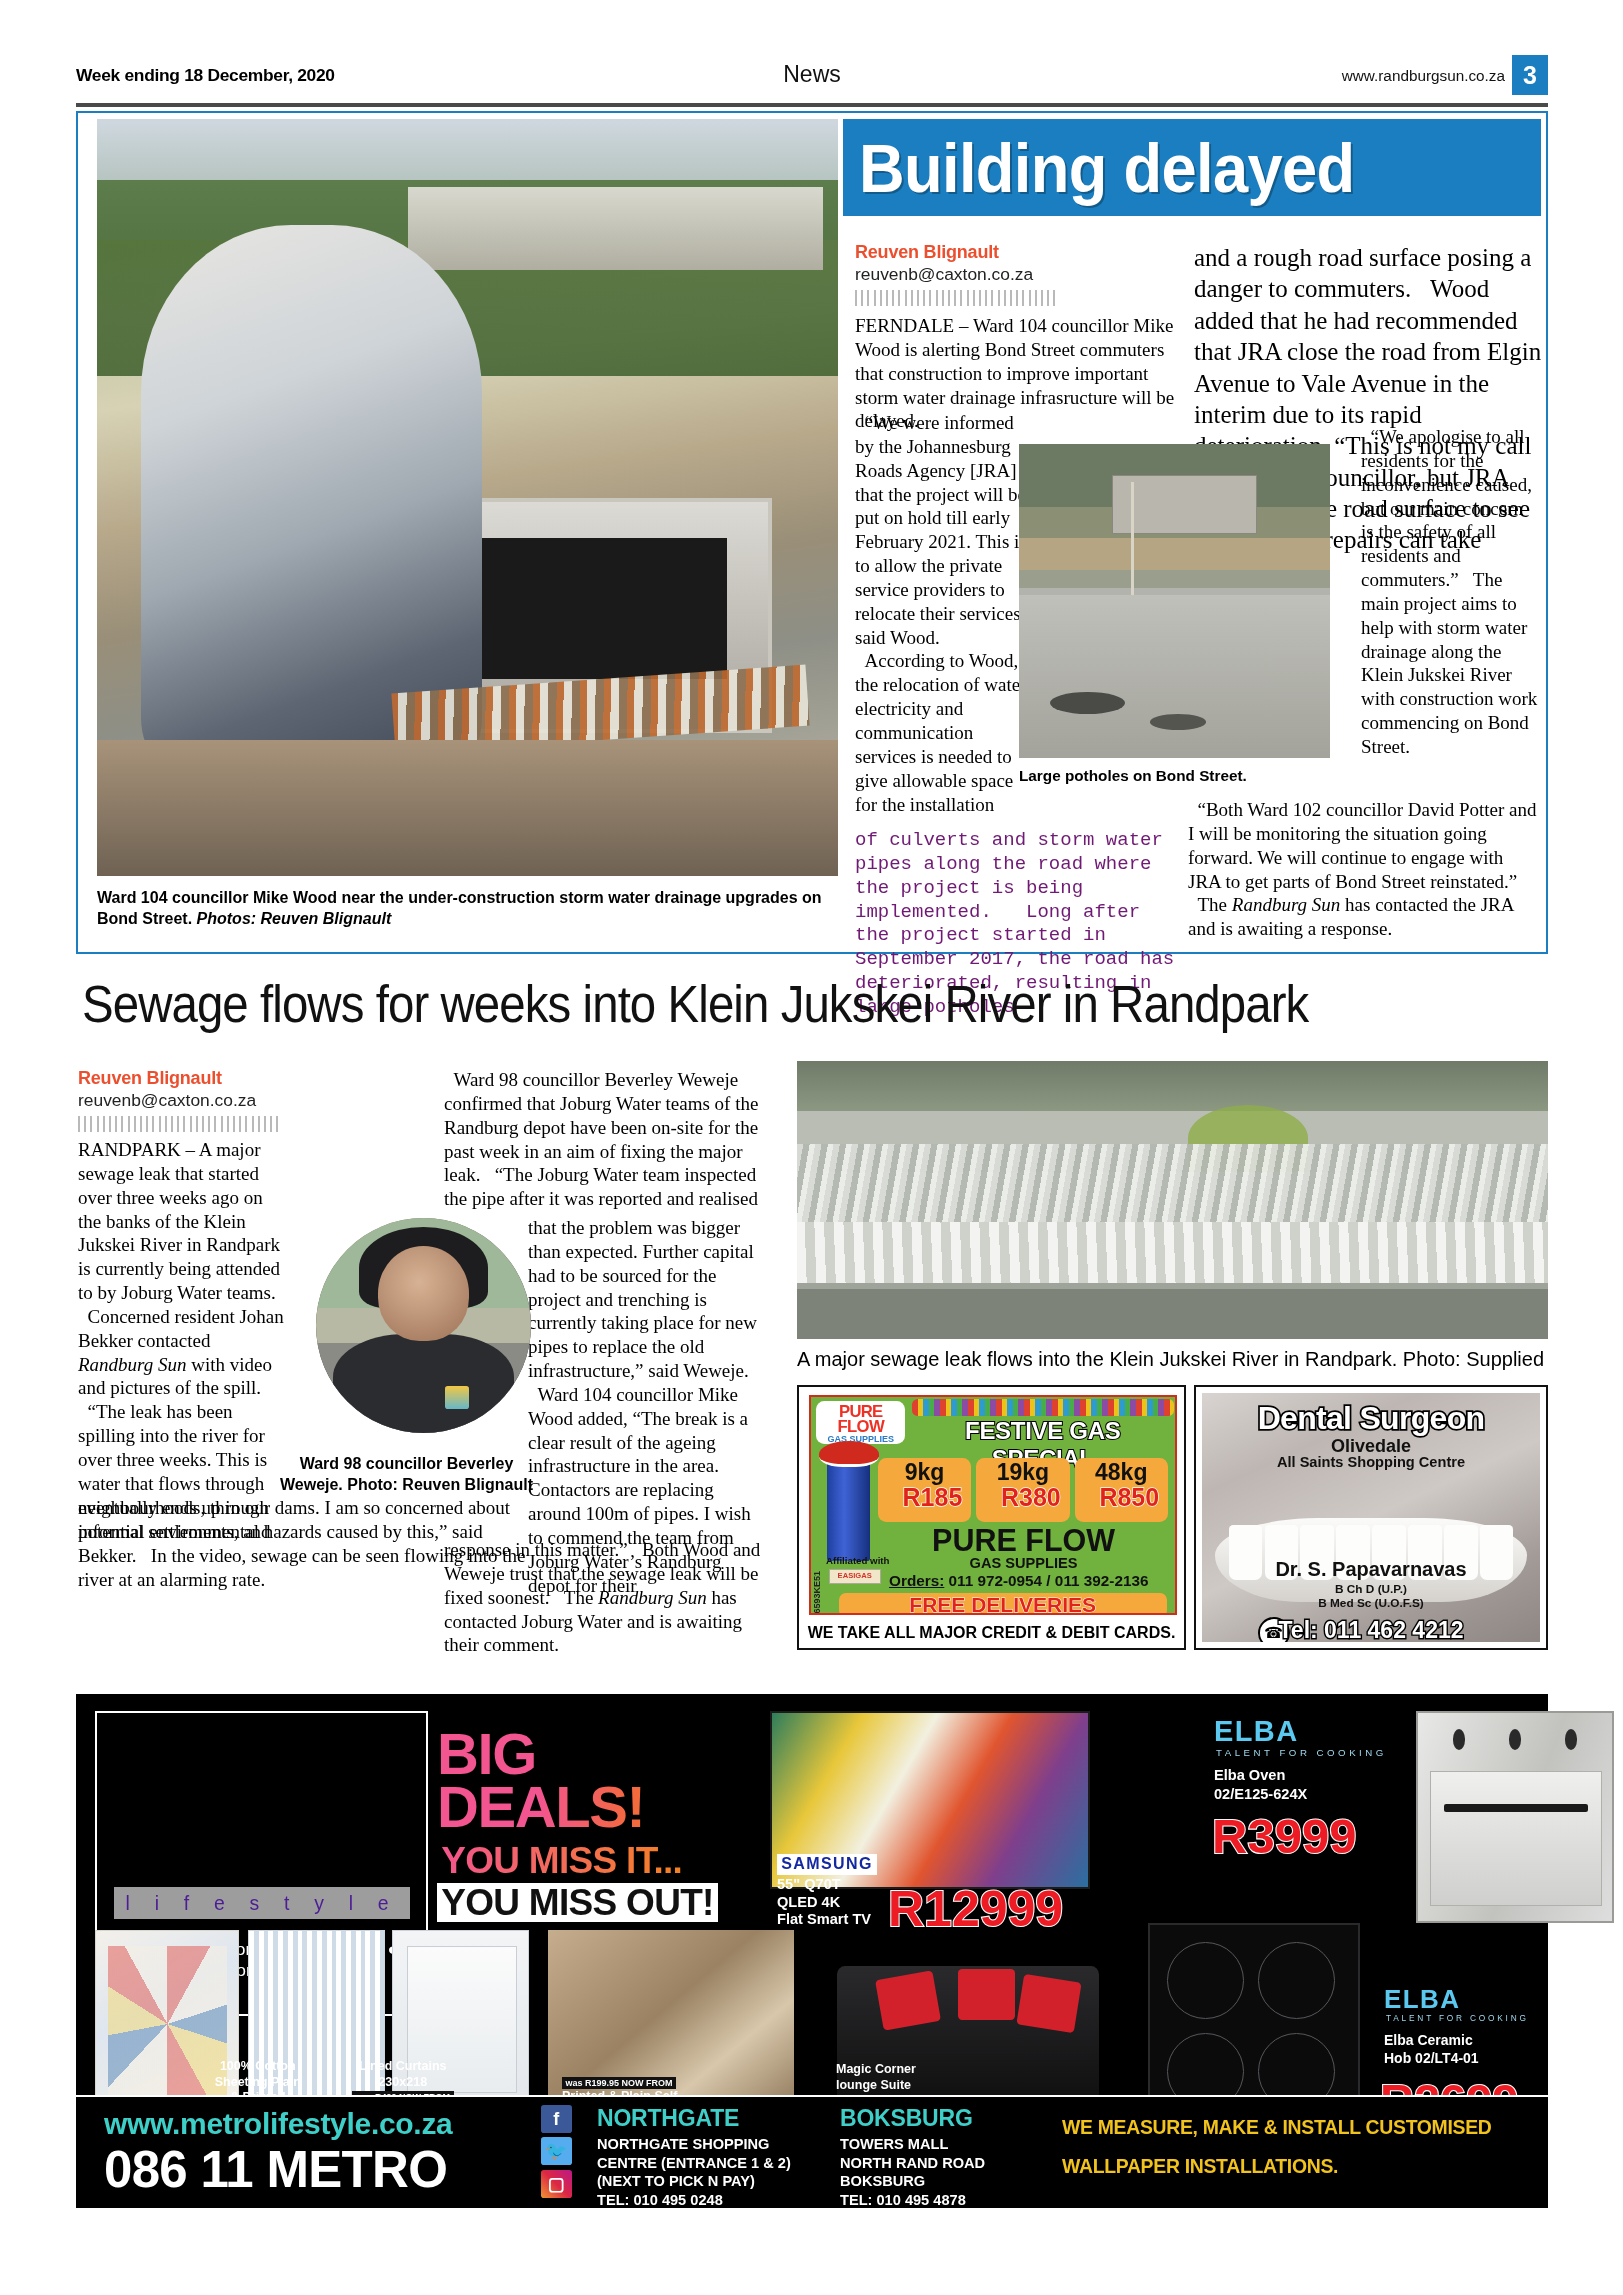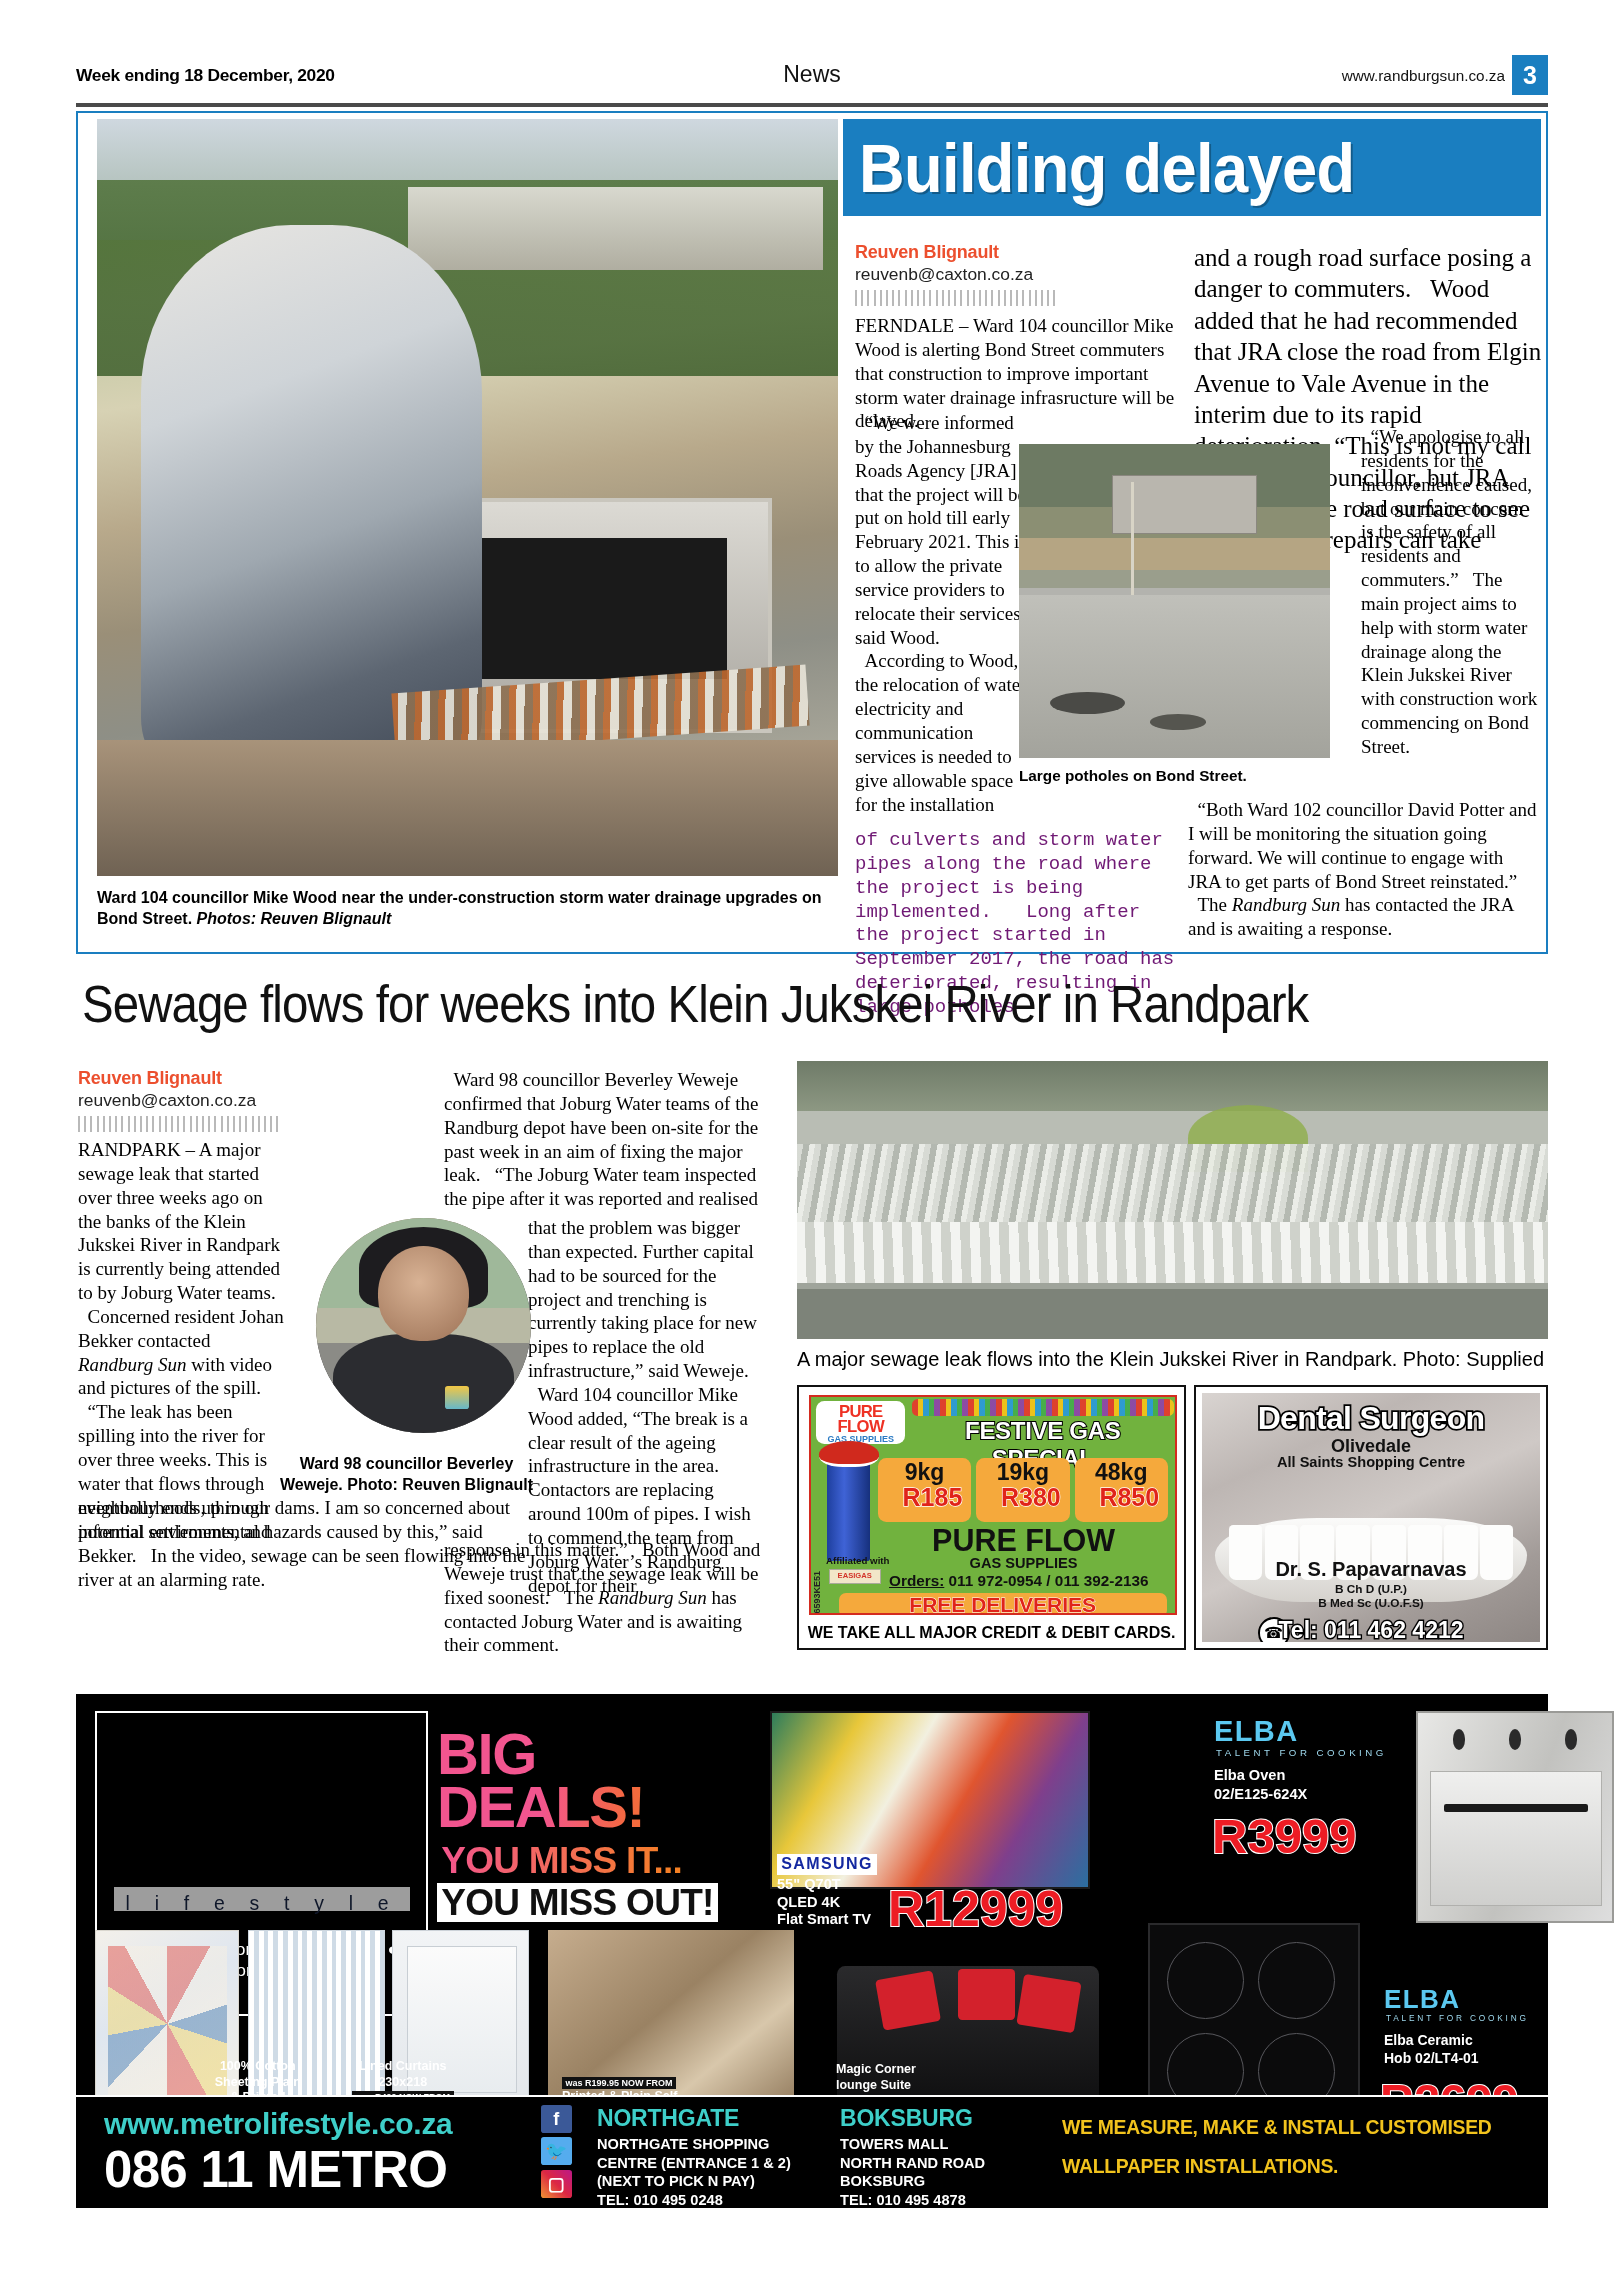--- a/index.html
+++ b/index.html
@@ -147,21 +147,21 @@
   .dent-tel{position:absolute;left:0;right:0;top:224px;text-align:center;font-weight:bold;font-size:23px;color:#fff;
     -webkit-text-stroke:2.8px #000;paint-order:stroke fill;}
   .dent-phone{position:absolute;left:56px;top:224px;width:28px;height:28px;border:2.8px solid #000;border-radius:50%;background:#fff;
     display:flex;align-items:center;justify-content:center;font-size:15.3px;}
 
   
   .ad-metro{position:absolute;left:76px;top:1694px;width:1472px;height:514px;background:#000;}
   .m-logobox{position:absolute;left:19.4px;top:16.7px;width:333px;height:305px;border:2.8px solid #fff;box-sizing:border-box;}
   .m-logo{position:absolute;left:0;right:0;top:42px;text-align:center;color:#fff;font-size:89px;font-weight:300;
     font-family:"DejaVu Sans",sans-serif;letter-spacing:-2.8px;line-height:1;}
-  .m-life{position:absolute;left:16.7px;right:16.7px;top:174px;height:24px;background:#9d9d9d;color:#0f172a;text-align:center;
+  .m-life{position:absolute;left:16.7px;right:16.7px;top:174px;height:32px;background:#9d9d9d;color:#4c1d95;text-align:center;
     font-size:19.4px;letter-spacing:9.7px;line-height:32px;}
   .m-cities{position:absolute;left:0;right:0;top:226px;text-align:center;color:#fff;font-size:17.4px;}
   .m-bigdeals{position:absolute;left:361px;top:33px;width:319px;}
   .m-bd1{font-weight:bold;font-size:58px;line-height:.92;letter-spacing:-1.4px;
     background:linear-gradient(90deg,#f2558f 0%,#f2558f 32%,#f4693f 60%,#f58220 100%);-webkit-background-clip:text;background-clip:text;color:transparent;}
   .m-bd2{font-weight:bold;font-size:37px;line-height:1;letter-spacing:-0.7px;margin-top:7px;
     background:linear-gradient(90deg,#f2558f,#f58220);-webkit-background-clip:text;background-clip:text;color:transparent;
     background-color:#fff;padding:1.4px 4.2px;display:inline-block;}
   .m-bd3{font-weight:bold;font-size:37px;line-height:1;letter-spacing:-0.7px;color:#111;background:#fff;padding:1.4px 4.2px;display:inline-block;margin-top:2px;}
 

